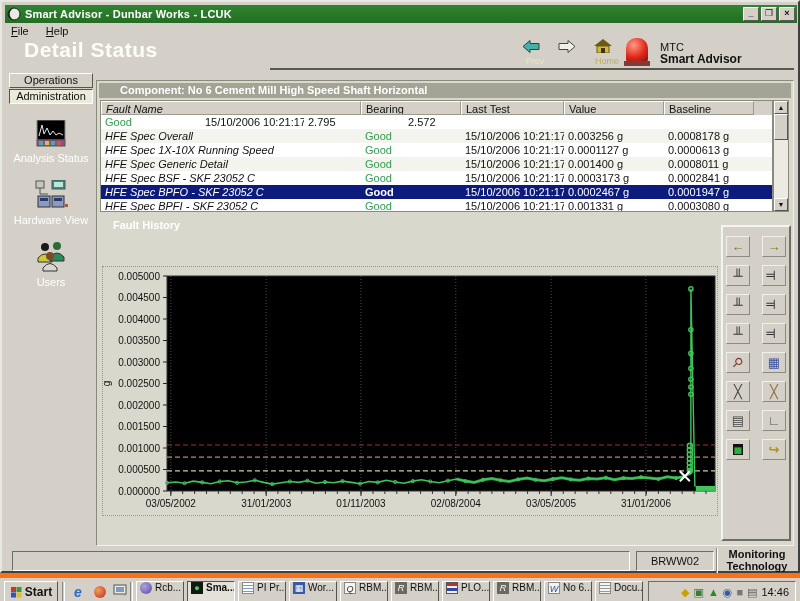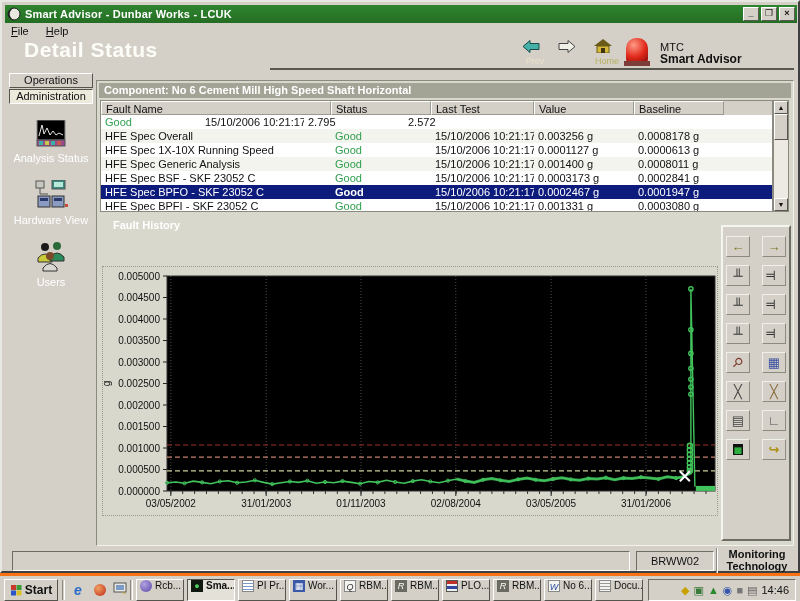--- a/index.html
+++ b/index.html
@@ -34,30 +34,30 @@
   .side-tab { display:block; width:84px; height:15px; margin:1px auto; background:#d4d0c8; text-align:center;
               border:1px solid; border-color:#fff #55554d #55554d #fff; font-size:11px; }
   .side-tab.active { background:#eceada; border-color:#55554d #fff #fff #55554d; }
   .side-item { text-align:center; color:#fff; margin-top:16px; }
   .side-item .lbl { display:block; margin-top:2px; }
 
   
   .main { left:94px; top:78px; width:698px; height:466px; background:#d8d8cd;
           border:1px solid; border-color:#8a8a7e #f2f2ea #f2f2ea #8a8a7e; }
   .component-bar { left:2px; top:2px; width:692px; height:15px; background:#a3a396; color:#fff;
-                   font-weight:bold; padding:1px 0 0 5px; }
+                   font-weight:bold; padding:1px 0 0 21px; }
 
   
   .table { left:3px; top:19px; width:673px; height:112px; background:#fff; overflow:hidden;
            border:1px solid #8a8a7e; }
   .trow { display:flex; height:14px; line-height:14px; }
   .thead { background:#d4d0c8; }
   .thead .tcell { border-right:1px solid #9a9a8e; border-bottom:1px solid #9a9a8e; border-top:1px solid #fff; border-left:1px solid #fff; }
   .tcell { padding-left:4px; overflow:hidden; white-space:nowrap; }
-  .c0{width:230px;} .c1{width:100px;} .c2{width:103px;} .c3{width:100px;} .c4{width:90px;}
+  .c0{width:260px;font-style:italic;} .c1{width:100px;} .c2{width:103px;} .c3{width:100px;} .c4{width:90px;}
   .trow:nth-child(even):not(.sel) { background:#f4f4ef; }
   .trow.sel { background:#0d1c7c; color:#fff; }
   .trow.sel .good { color:#fff; font-weight:bold; }
   .good { color:#2f9e4e; }
   .vscroll { left:676px; top:19px; width:16px; height:112px; background:#eceae2; border:1px solid #8a8a7e; }
   .sbtn { width:14px; height:13px; background:#d4d0c8; border:1px solid; border-color:#fff #55554d #55554d #fff;
           font-size:7px; text-align:center; line-height:12px; }
   .sthumb { width:14px; height:26px; background:#d4d0c8; border:1px solid; border-color:#fff #55554d #55554d #fff; }
 
   
@@ -77,21 +77,21 @@
 
   
   .status-sunken { left:10px; top:549px; width:618px; height:20px; background:#d4d0c8;
                    border:1px solid; border-color:#6d6d64 #fff #fff #6d6d64; }
   .host-box { left:634px; top:549px; width:78px; height:20px; text-align:center; line-height:18px;
               border:1px solid; border-color:#6d6d64 #fff #fff #6d6d64; }
   .vgroove { left:714px; top:546px; width:2px; height:26px; border-left:1px solid #8a8a7e; border-right:1px solid #fff; }
   .brand-block { left:717px; top:546px; width:76px; text-align:center; font-weight:bold; line-height:12px; }
 
   
-  .taskbar { left:0; top:573px; width:800px; height:28px; background:#d4d0c8; border-top:3px solid #f97316; }
+  .taskbar { left:0; top:573px; width:800px; height:28px; background:#d4d0c8; border-top:5px solid #f97316; }
   .start-btn { left:4px; top:3px; height:22px; width:54px; display:flex; align-items:center; justify-content:center;
                gap:3px; background:#d4d0c8; border:1px solid; border-color:#fff #55554d #55554d #fff; font-weight:bold; font-size:12px; }
   .tb-divider { top:4px; width:3px; height:20px; border-left:1px solid #8a8a7e; border-right:1px solid #fff; }
   .ql-icon { top:6px; width:16px; height:16px; text-align:center; line-height:16px; font-weight:bold; }
   .task-btn { position:absolute; top:3px; height:22px; width:48px; background:#d4d0c8;
               border:1px solid; border-color:#fff #55554d #55554d #fff;
               display:flex; align-items:flex-start; gap:3px; padding-left:3px; font-size:10px; white-space:nowrap; overflow:hidden; }
   .task-btn.active { border-color:#55554d #fff #fff #55554d; background:#e4e2d8; font-weight:bold; }
   .tico { width:12px; height:12px; flex:0 0 12px; display:inline-block; font-size:9px; line-height:12px; text-align:center; color:#fff; }
   .t-globe{background:radial-gradient(circle at 35% 35%,#b0a0e0,#5a48a8);border-radius:50%;}
@@ -206,21 +206,21 @@
       <span class="lbl">Users</span>
     </div>
   </div>
 
   <div class="abs main">
     <div class="abs component-bar">Component:  No 6 Cement Mill High Speed Shaft Horizontal</div>
 
     <div class="abs table">
       <div class="trow thead">
         <span class="tcell c0">Fault Name</span>
-        <span class="tcell c1">Status</span>
+        <span class="tcell c1">Bearing</span>
         <span class="tcell c2">Last Test</span>
         <span class="tcell c3">Value</span>
         <span class="tcell c4">Baseline</span>
       </div>
       <div id="table-body">
           <div class="trow">
             <span class="tcell c1 good">Good</span>
             <span class="tcell c2">15/10/2006 10:21:17</span>
             <span class="tcell c3">2.795</span>
             <span class="tcell c4">2.572</span>
@@ -233,21 +233,21 @@
             <span class="tcell c4">0.0008178 g</span>
           </div>
           <div class="trow">
             <span class="tcell c0">HFE Spec 1X-10X Running Speed</span>
             <span class="tcell c1 good">Good</span>
             <span class="tcell c2">15/10/2006 10:21:17</span>
             <span class="tcell c3">0.0001127 g</span>
             <span class="tcell c4">0.0000613 g</span>
           </div>
           <div class="trow">
-            <span class="tcell c0">HFE Spec Generic Analysis</span>
+            <span class="tcell c0">HFE Spec Generic Detail</span>
             <span class="tcell c1 good">Good</span>
             <span class="tcell c2">15/10/2006 10:21:17</span>
             <span class="tcell c3">0.001400 g</span>
             <span class="tcell c4">0.0008011 g</span>
           </div>
           <div class="trow">
             <span class="tcell c0">HFE Spec BSF - SKF 23052 C</span>
             <span class="tcell c1 good">Good</span>
             <span class="tcell c2">15/10/2006 10:21:17</span>
             <span class="tcell c3">0.0003173 g</span>

